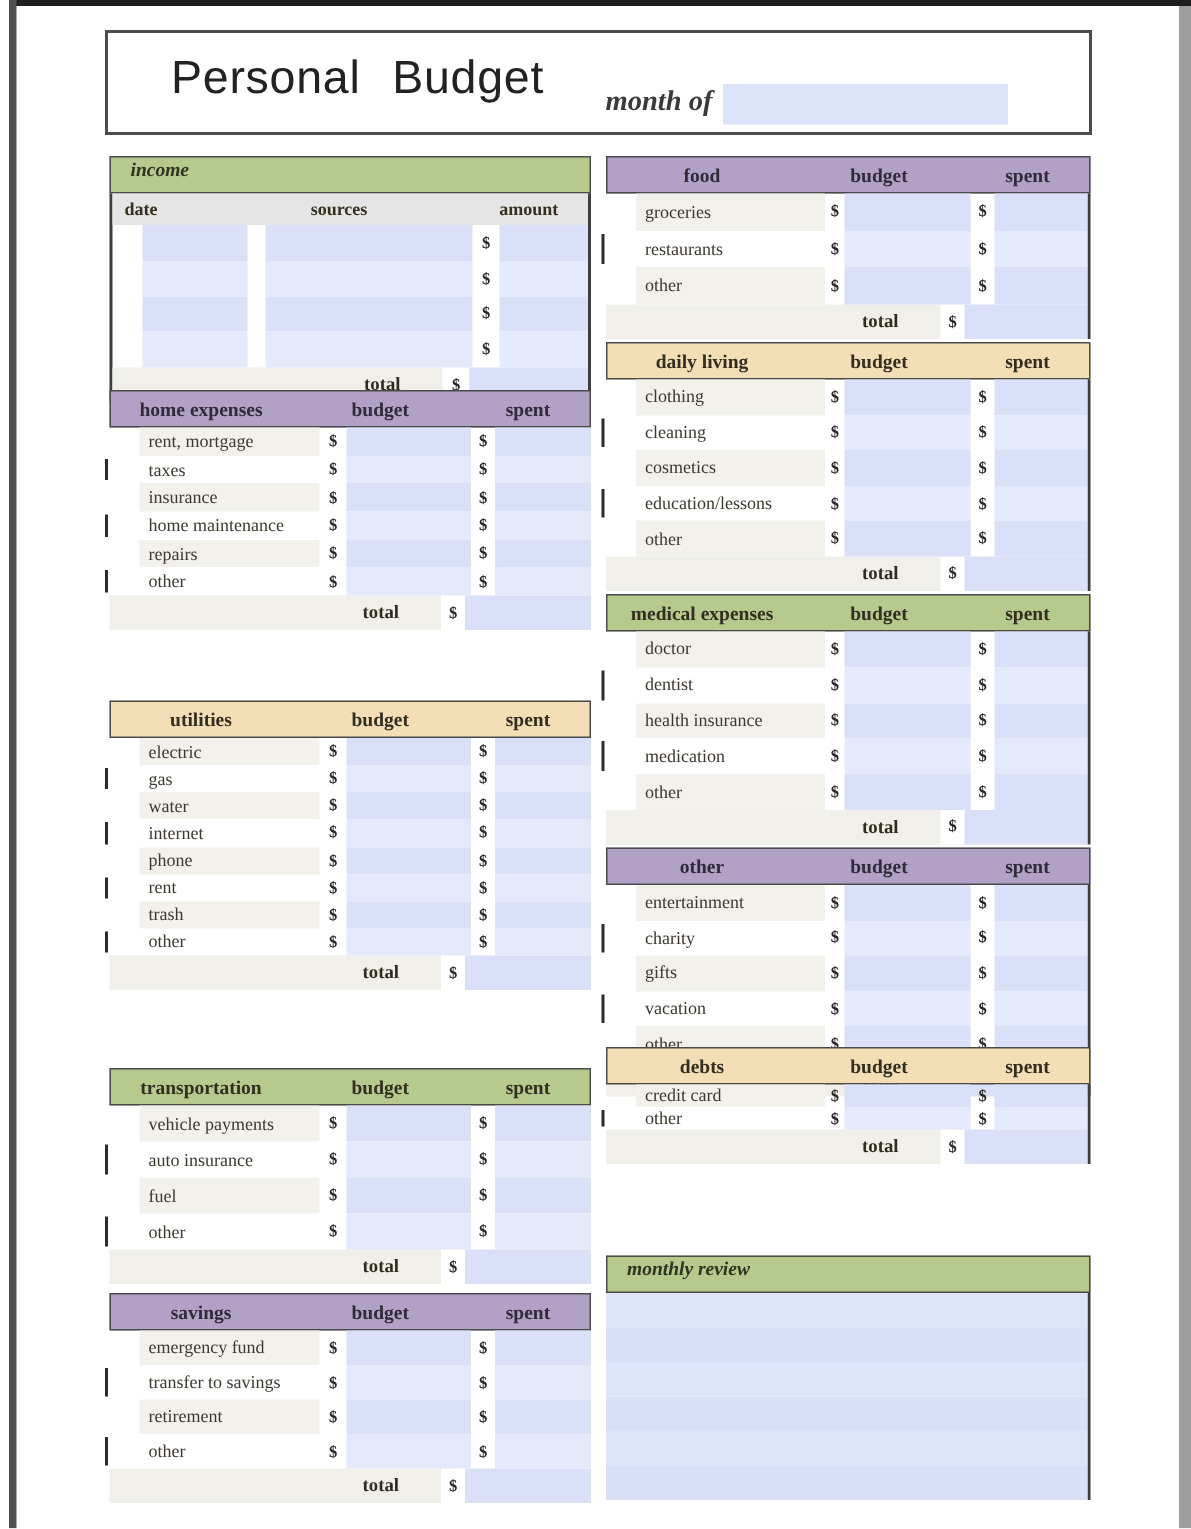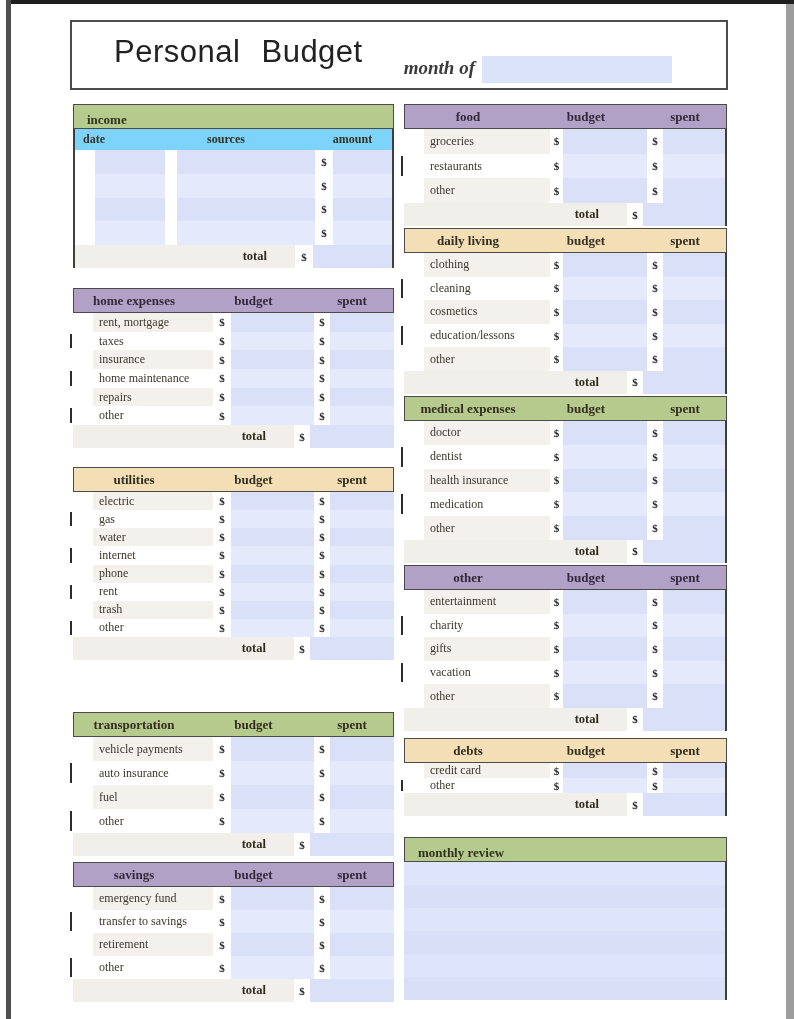--- a/index.html
+++ b/index.html
@@ -24,21 +24,21 @@
   
   .sec { position:absolute; display:flex; flex-direction:column; }
   .sec.left  { left:73px;  width:321px; }
   .sec.right { left:404px; width:323px; }
 
   .sec-header { flex:0 0 25px; border:1px solid #4a4a4a; }
   .theme-green  .sec-header { background:#b6ca8e; }
   .theme-purple .sec-header { background:#b2a1c6; }
   .theme-tan    .sec-header { background:#f4deb6; }
   .sec-header.grid  { align-items:center; }
-  .sec-header.plain { display:flex; align-items:flex-end; padding-left:13px; }
+  .sec-header.plain { display:flex; align-items:flex-start; padding-left:13px;font-style:italic; }
   .hc { font-weight:bold; font-size:13px; color:#332e20; text-align:center; }
   .theme-purple .hc, .theme-purple .sec-title { color:#32293a; }
   .sec-title { font-weight:bold; font-size:13px; color:#2f3320; }
 
   .sec-body { flex:1; display:flex; flex-direction:column; }
   .sec.right .sec-body { border-right:2px solid #3e3e3e; }
   .boxed .sec-body { border-left:2px solid #3e3e3e; border-right:2px solid #3e3e3e; }
 
   .grid { display:grid; }
   .sec.left  .grid { grid-template-columns:120px 18px 83px 16px 1fr; }
@@ -52,21 +52,21 @@
   .row:nth-child(odd) .lbl { background:#f2f1ec; }
   .row:nth-child(even)::before { content:""; position:absolute; left:-3px; top:2px; bottom:2px;
          width:2px; background:#2c2c2c; }
 
   .cur { display:flex; align-items:center; justify-content:center; font-weight:bold;
          font-size:11px; color:#272727; }
   .cell { background:#d9e0f7; }
   .row:nth-child(even) .cell { background:#e4e9fb; }
   .irow:nth-child(odd) .cell { background:#e4e9fb; }
 
-  .ihead { flex:0 0 21px; background:#7dd3fc; }
+  .ihead { flex:0 0 21px; background:#e5e5e5; }
   .ihc { font-weight:bold; font-size:12px; color:#35311f; align-self:center; text-align:center; }
   .ihc.c1 { text-align:left; padding-left:8px; }
 
   .trow { flex:0 0 23px; }
   .tstrip { grid-column:1/4; background:#f0efe9; display:flex; align-items:center;
             justify-content:flex-end; padding-right:28px; font-weight:bold; font-size:12.5px; color:#302c20; }
   .tcell { background:#d9e0f7 !important; }
 
   .notes { border-right:2px solid #3e3e3e; }
   .stripe { flex:1; background:#dee4fa; }
@@ -122,21 +122,21 @@
           <span class="cur c4">$</span>
           <span class="cell c5"></span>
         </div>
         <div class="trow grid income-g">
           <span class="tstrip">total</span>
           <span class="cur c4">$</span>
           <span class="cell c5 tcell"></span>
         </div>
       </div>
     </section>
-  <section class="sec left theme-purple" style="top:288px;height:160px">
+  <section class="sec left theme-purple" style="top:260px;height:160px">
       <div class="sec-header grid">
         <span class="hc c1">home expenses</span>
         <span class="hc c3">budget</span>
         <span class="hc c5">spent</span>
       </div>
       <div class="sec-body">
         <div class="row grid">
           <span class="lbl">rent, mortgage</span>
           <span class="cur c2">$</span>
           <span class="cell c3"></span>
@@ -515,21 +515,21 @@
           <span class="cur c4">$</span>
           <span class="cell c5"></span>
         </div>
         <div class="trow grid">
           <span class="tstrip">total</span>
           <span class="cur c4">$</span>
           <span class="cell c5 tcell"></span>
         </div>
       </div>
     </section>
-  <section class="sec right theme-tan" style="top:738px;height:72px">
+  <section class="sec right theme-tan" style="top:698px;height:72px">
       <div class="sec-header grid">
         <span class="hc c1">debts</span>
         <span class="hc c3">budget</span>
         <span class="hc c5">spent</span>
       </div>
       <div class="sec-body">
         <div class="row grid">
           <span class="lbl">credit card</span>
           <span class="cur c2">$</span>
           <span class="cell c3"></span>

